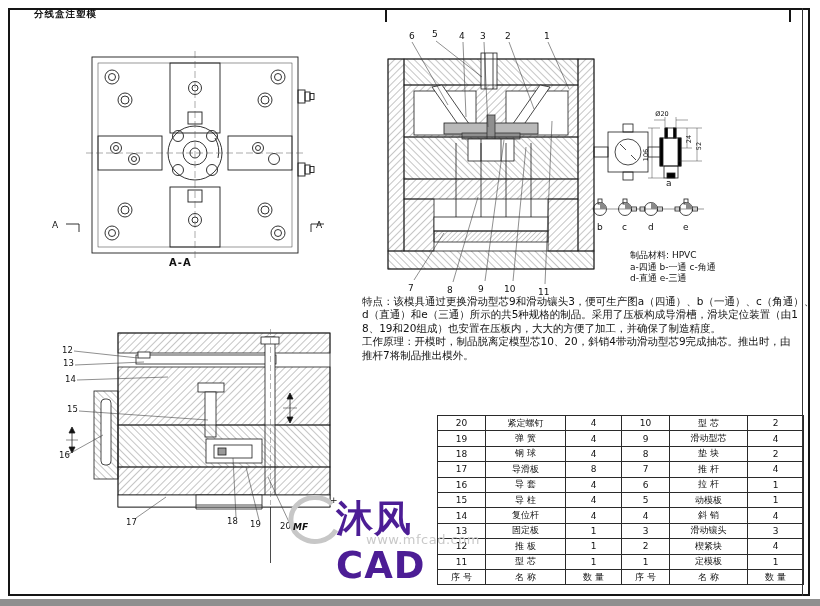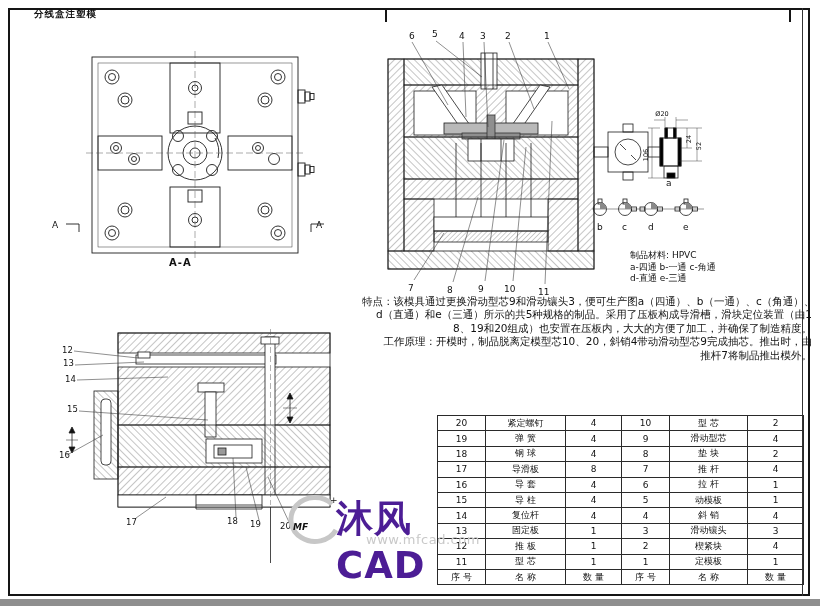--- a/index.html
+++ b/index.html
@@ -4,21 +4,21 @@
 <style>
   html,body{margin:0;padding:0;}
   body{width:820px;height:606px;background:#fff;position:relative;overflow:hidden;
        font-family:"DejaVu Sans",sans-serif;color:#111;}
   .abs{position:absolute;}
   #frame{left:8px;top:8px;width:802px;height:588px;border:2px solid #151515;box-sizing:border-box;}
   #inner-right-line{left:802px;top:8px;width:1px;height:588px;background:#333;}
   .zone-tick{top:8px;width:2px;height:14px;background:#151515;}
   #title{left:27px;top:8px;font-size:9.5px;font-weight:bold;letter-spacing:1px;margin-left:7px;}
   #aa-label{left:157px;top:257px;font-size:10px;font-weight:bold;letter-spacing:1px;margin-left:12px;}
-  #notes{left:362px;top:295px;width:450px;font-size:10.5px;line-height:13.4px;white-space:nowrap;text-align:right;}
+  #notes{left:362px;top:295px;width:450px;font-size:10.5px;line-height:13.4px;white-space:nowrap;}
   #material{left:598px;top:250px;font-size:9px;line-height:11.5px;white-space:nowrap;margin-left:32px;}
   #parts-table-wrap{left:437px;top:415px;}
   table{border-collapse:collapse;table-layout:fixed;}
   td{border:1px solid #2a2a2a;font-size:9px;text-align:center;vertical-align:middle;
      height:14.4px;padding:0;overflow:hidden;white-space:nowrap;}
   svg text{font-family:"DejaVu Sans",sans-serif;font-size:9px;fill:#111;stroke:none;}
   svg text.dim{font-size:6.5px;}
   svg text.sm{font-size:8.5px;}
   #watermark{left:280px;top:492px;width:210px;height:62px;z-index:9;pointer-events:none;}
   .wm-brand{position:absolute;left:56px;top:2px;font-size:37px;font-weight:bold;color:#4c1d95;letter-spacing:1px;}

